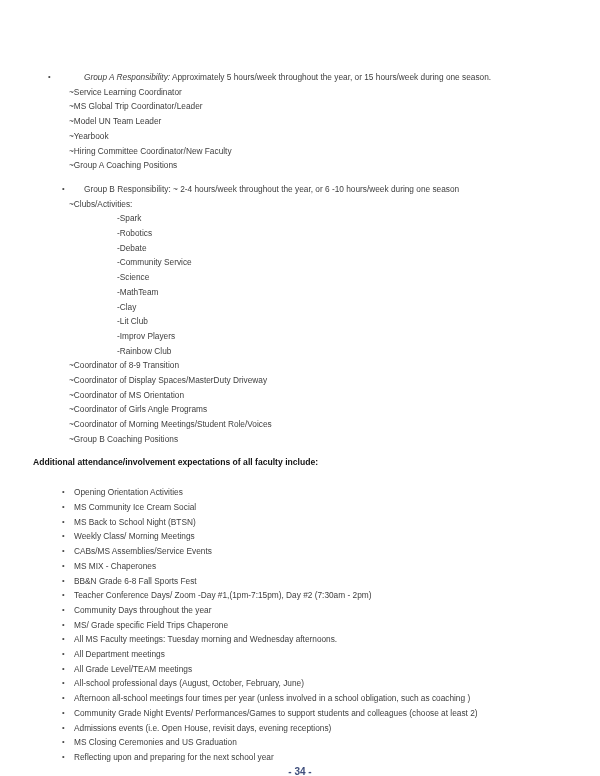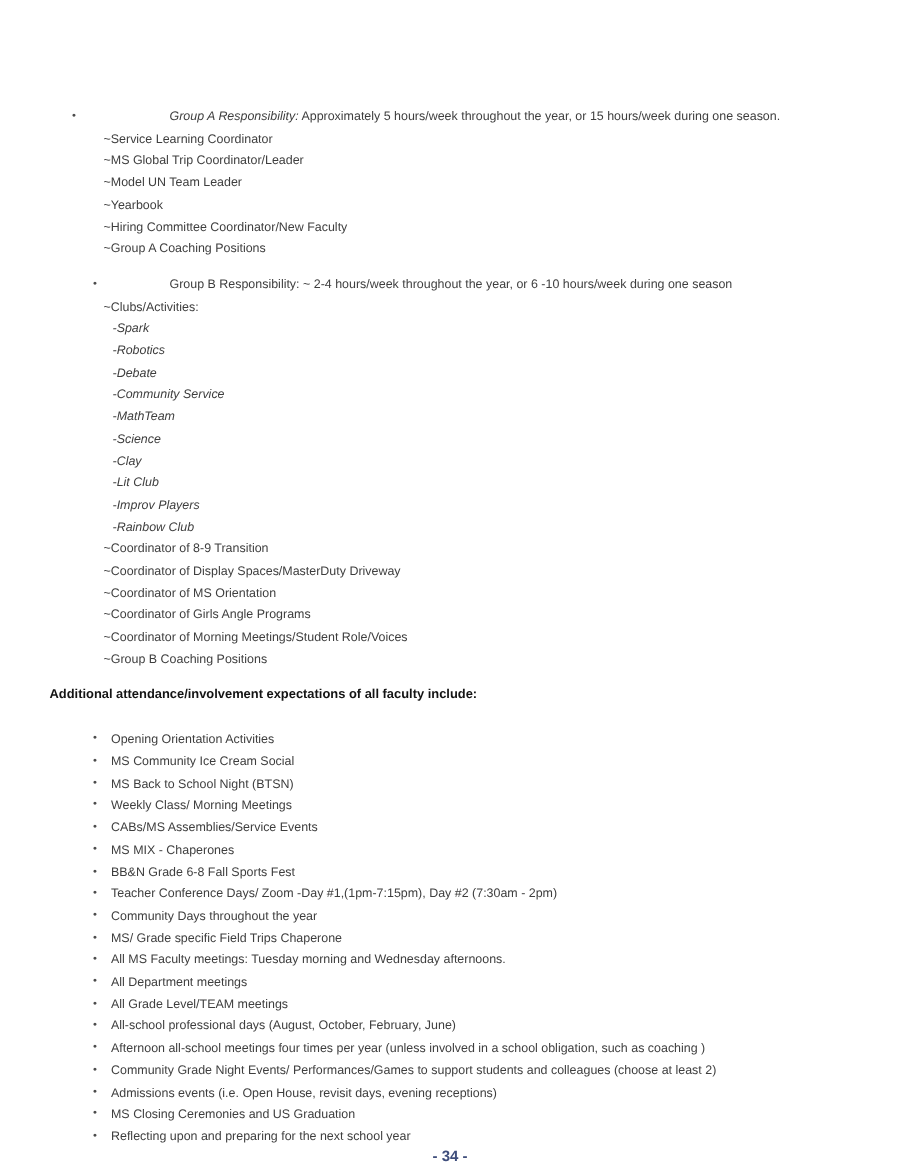--- a/index.html
+++ b/index.html
@@ -19,23 +19,23 @@
   .bullet {
     position: absolute;
     top: 0;
     font-size: 7.5px;
     line-height: 14.7px;
     color: #4a4a4a;
   }
   .lead-a .bullet { left: 48px; }
   .lead-b .bullet { left: 62px; }
   .fac-row .bullet { left: 62px; }
-  .lead-text { padding-left: 113px; display: block; }
+  .lead-text { padding-left: 84px; display: block; }
   .l2 { padding-left: 69px; }
-  .l3 { padding-left: 75px; font-style: italic; }
+  .l3 { padding-left: 117px; }
   .fac-text { padding-left: 74px; display: block; }
   .lead-italic { font-style: italic; }
   .group-b-block { margin-top: 9px; }
   .section-heading {
     margin: 8px 0 16px 33px;
     line-height: 14.7px;
     font-size: 8.6px;
     font-weight: bold;
     color: #141414;
     white-space: nowrap;
@@ -85,23 +85,23 @@
     <div>
 
         <div class="row l3"><span>-Spark</span></div>
 
         <div class="row l3"><span>-Robotics</span></div>
 
         <div class="row l3"><span>-Debate</span></div>
 
         <div class="row l3"><span>-Community Service</span></div>
 
+        <div class="row l3"><span>-Science</span></div>
+
         <div class="row l3"><span>-MathTeam</span></div>
-
-        <div class="row l3"><span>-Science</span></div>
 
         <div class="row l3"><span>-Clay</span></div>
 
         <div class="row l3"><span>-Lit Club</span></div>
 
         <div class="row l3"><span>-Improv Players</span></div>
 
         <div class="row l3"><span>-Rainbow Club</span></div>
       </div>
     <div>

